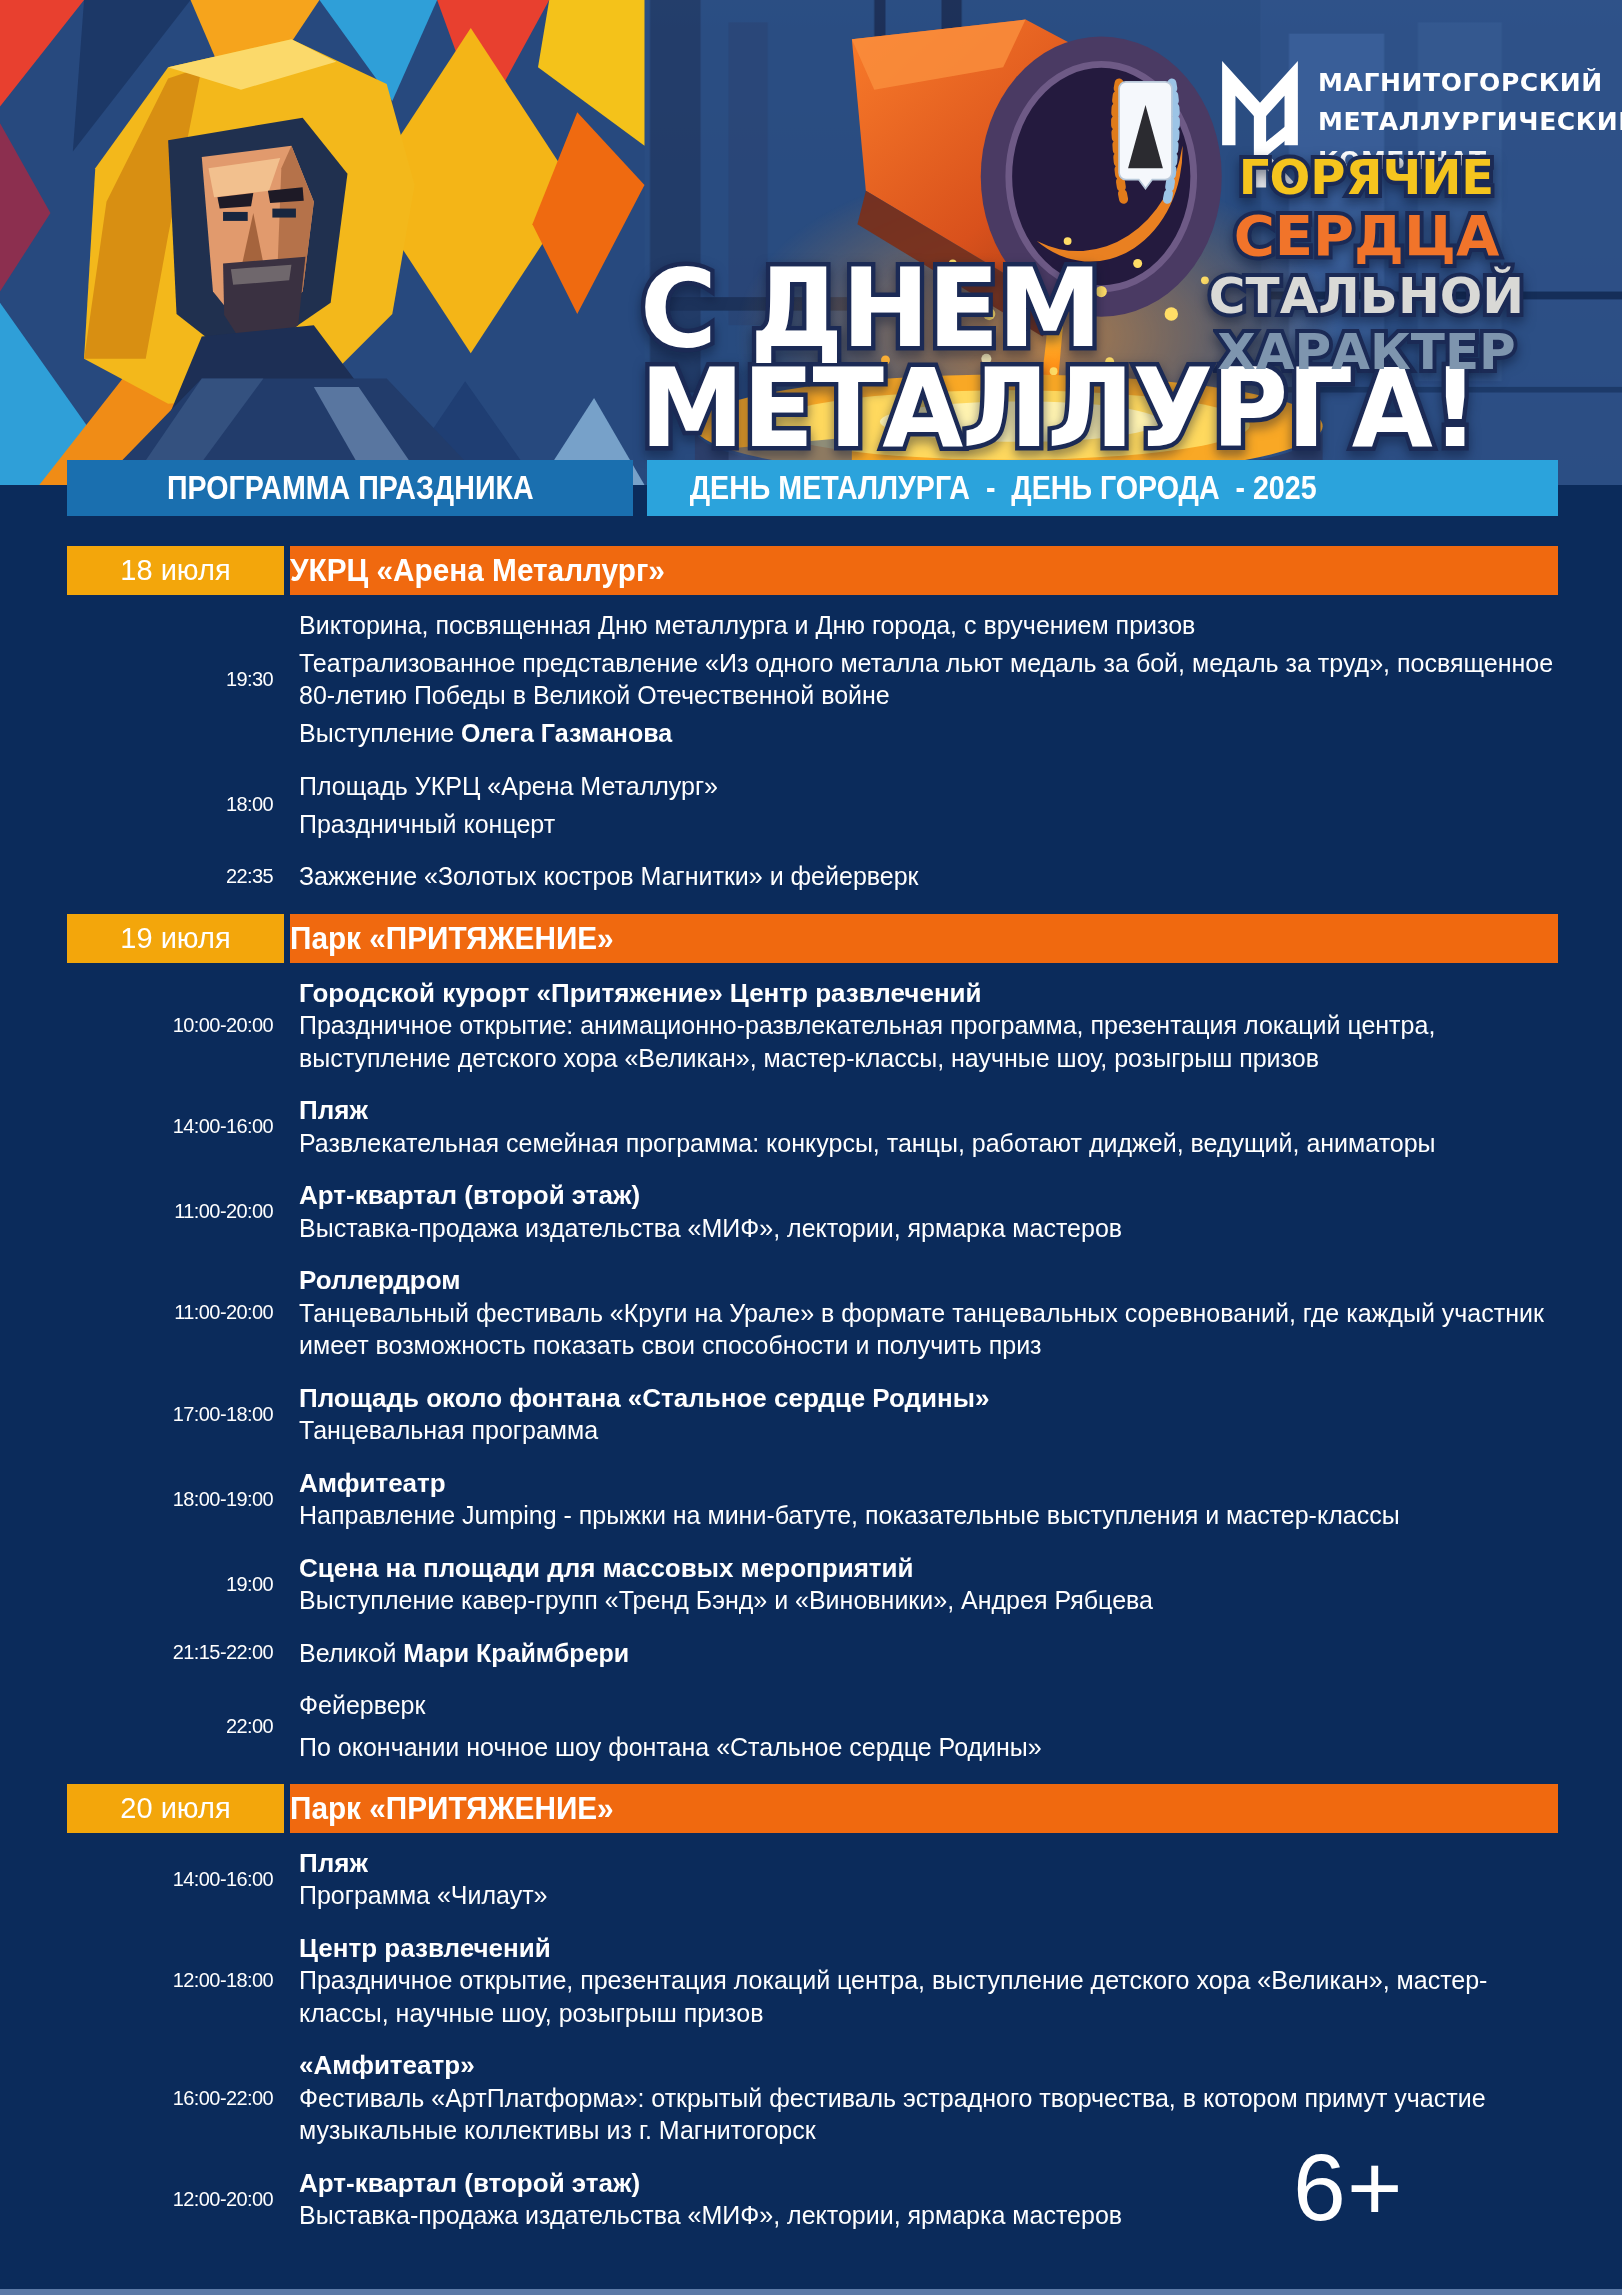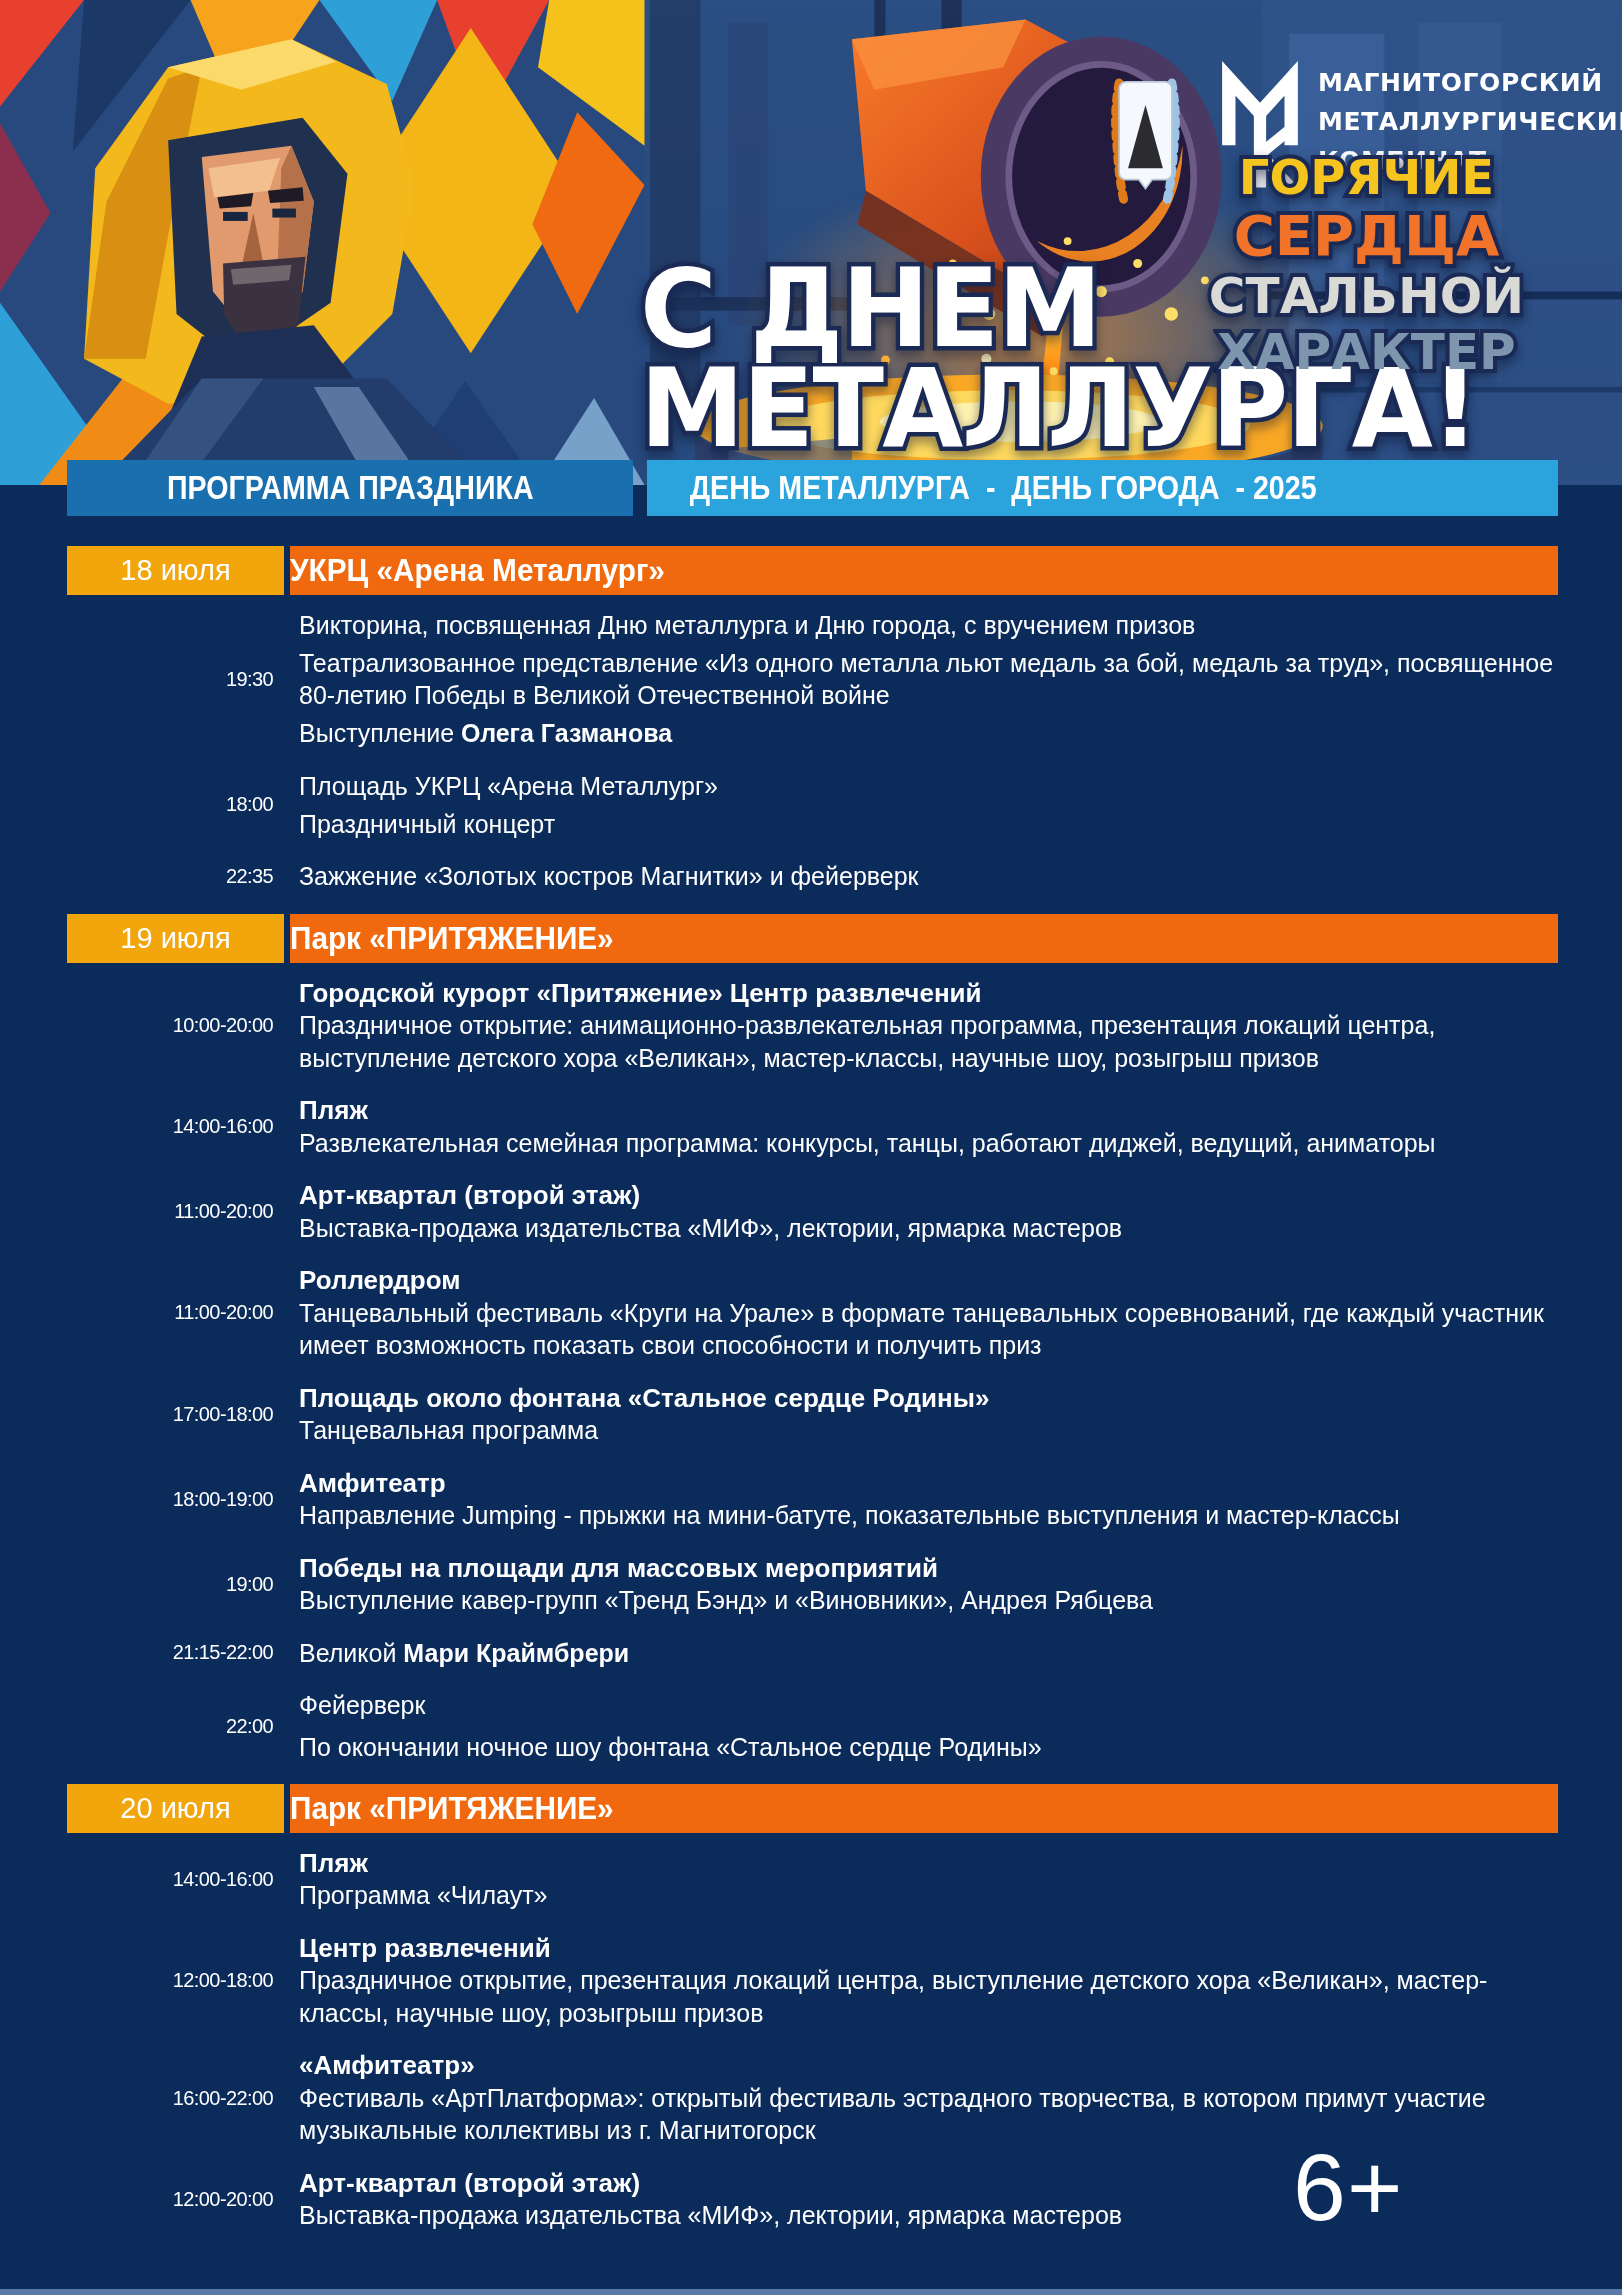--- a/index.html
+++ b/index.html
@@ -317,21 +317,21 @@
           <div class="event">
             <div class="time">18:00-19:00</div>
             <div class="body">
               <div class="etitle">Амфитеатр</div>
               <div class="eline"><span>Направление Jumping - прыжки на мини-батуте, показательные выступления и мастер-классы</span></div>
             </div>
           </div>
           <div class="event">
             <div class="time">19:00</div>
             <div class="body">
-              <div class="etitle">Победы на площади для массовых мероприятий</div>
+              <div class="etitle">Сцена на площади для массовых мероприятий</div>
               <div class="eline"><span>Выступление кавер-групп «Тренд Бэнд» и «Виновники», Андрея Рябцева</span></div>
             </div>
           </div>
           <div class="event">
             <div class="time">21:15-22:00</div>
             <div class="body">
               <div class="eline"><span>Великой </span><b>Мари Краймбрери</b></div>
             </div>
           </div>
           <div class="event">

